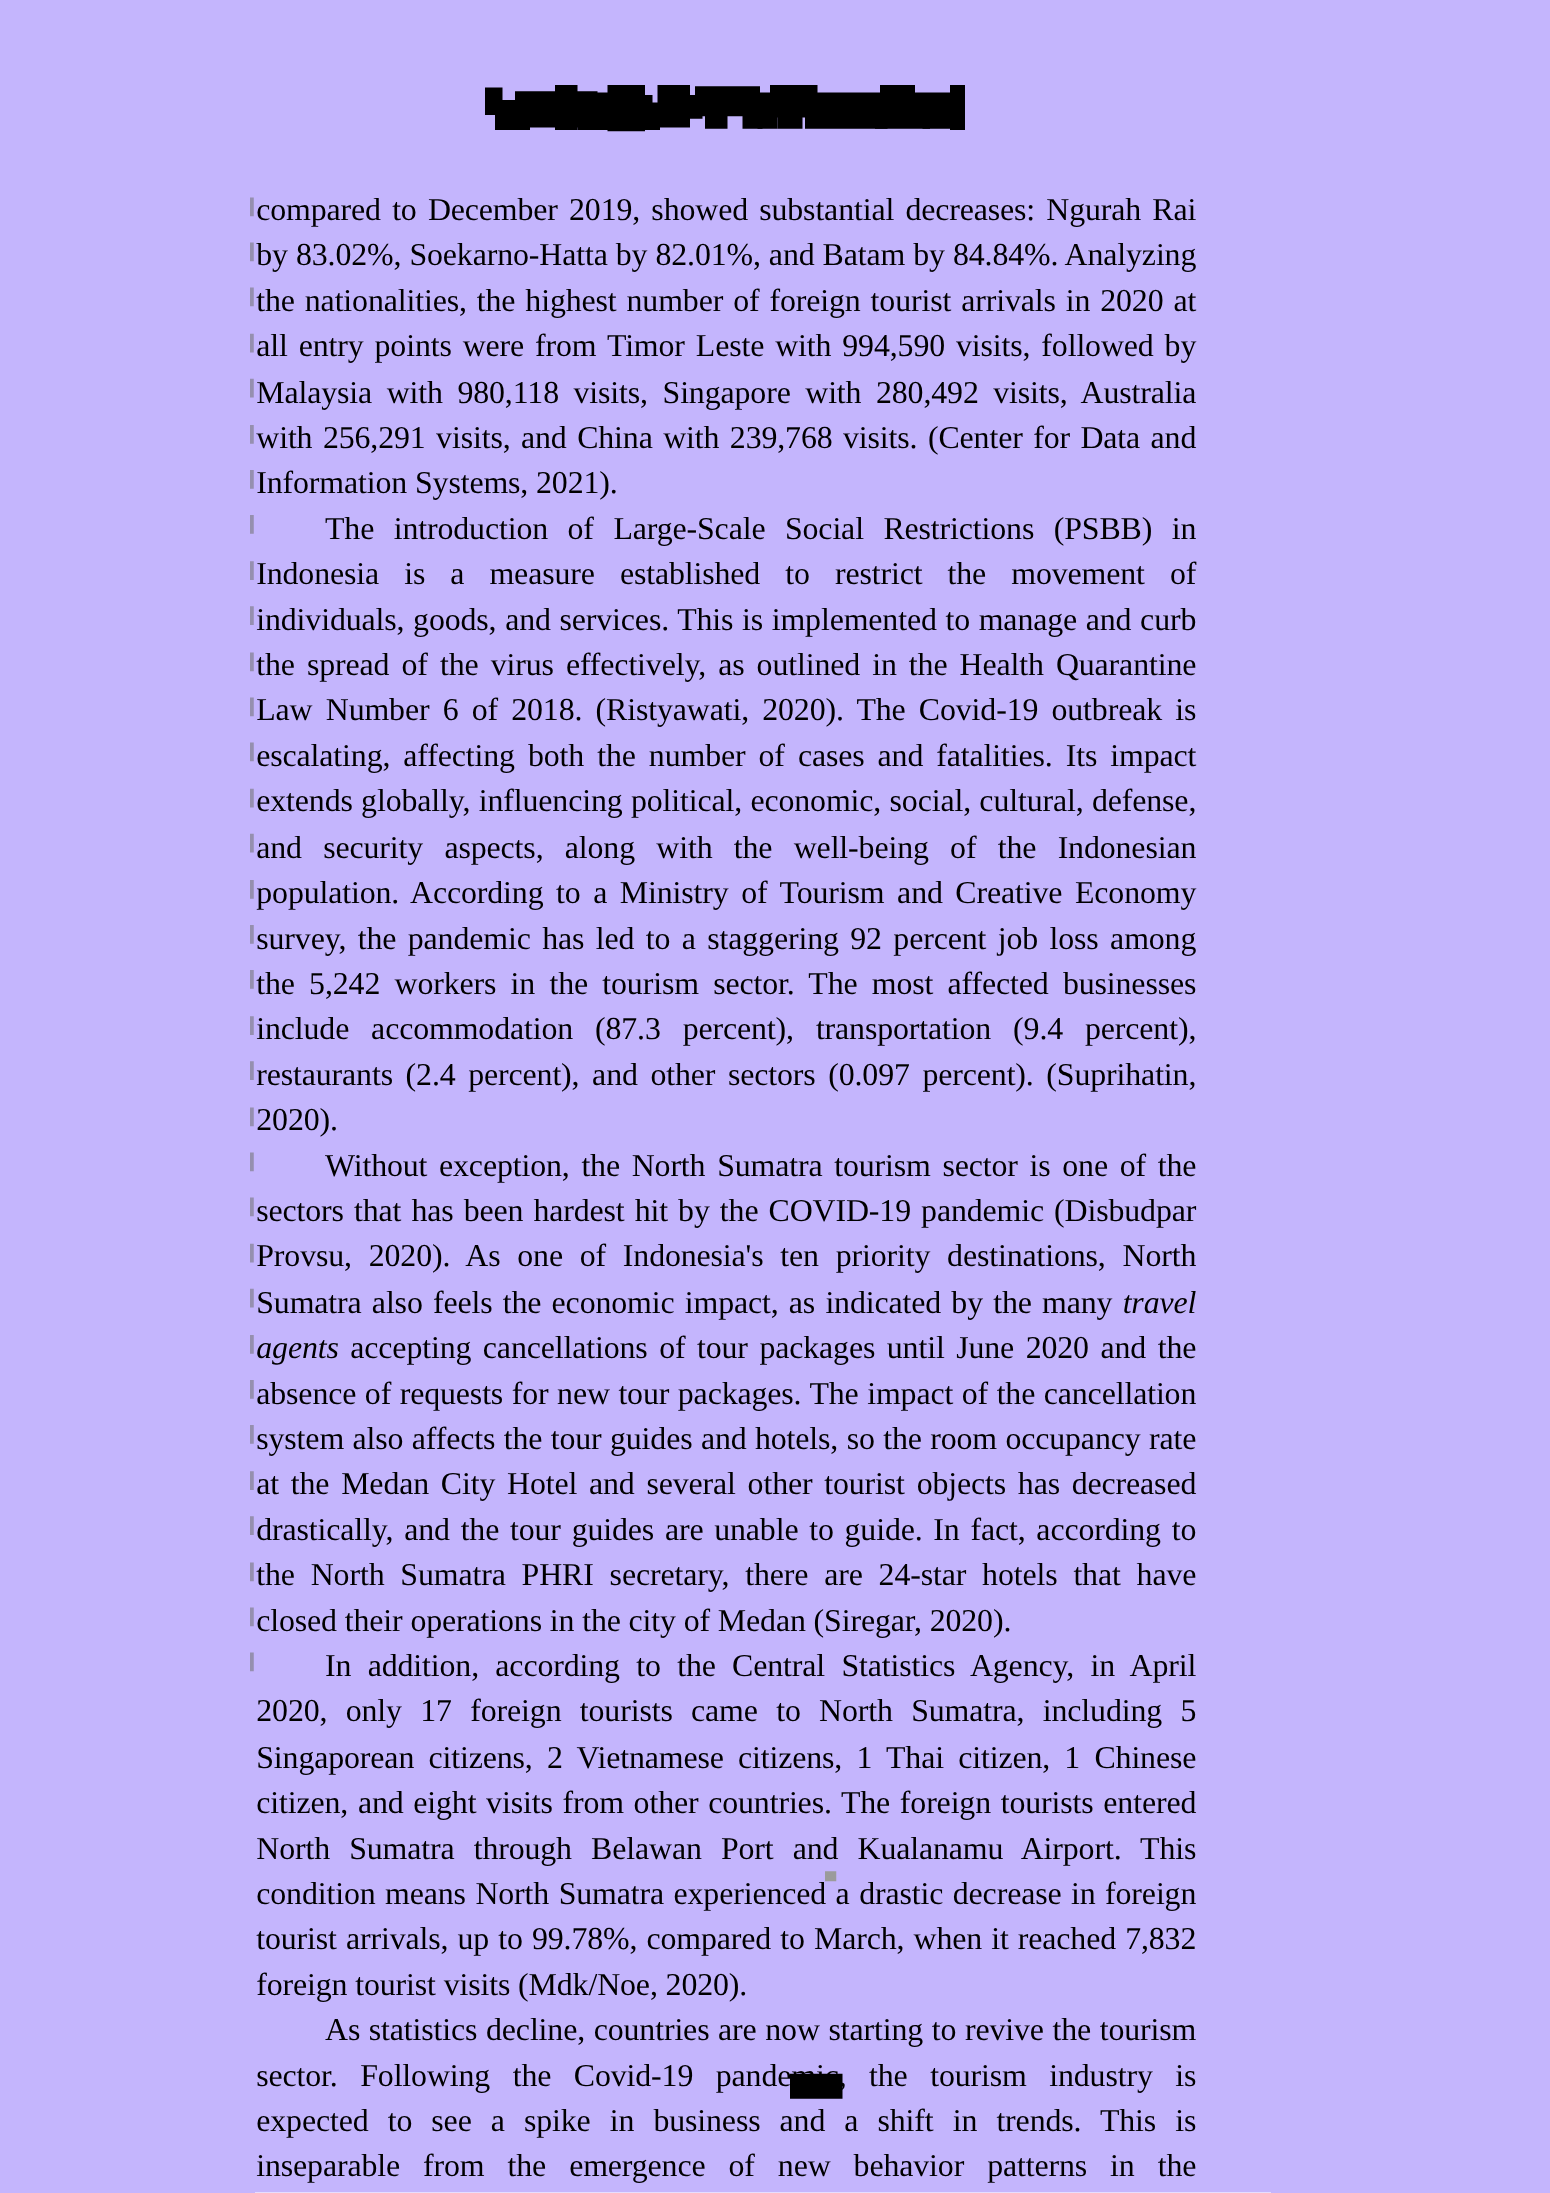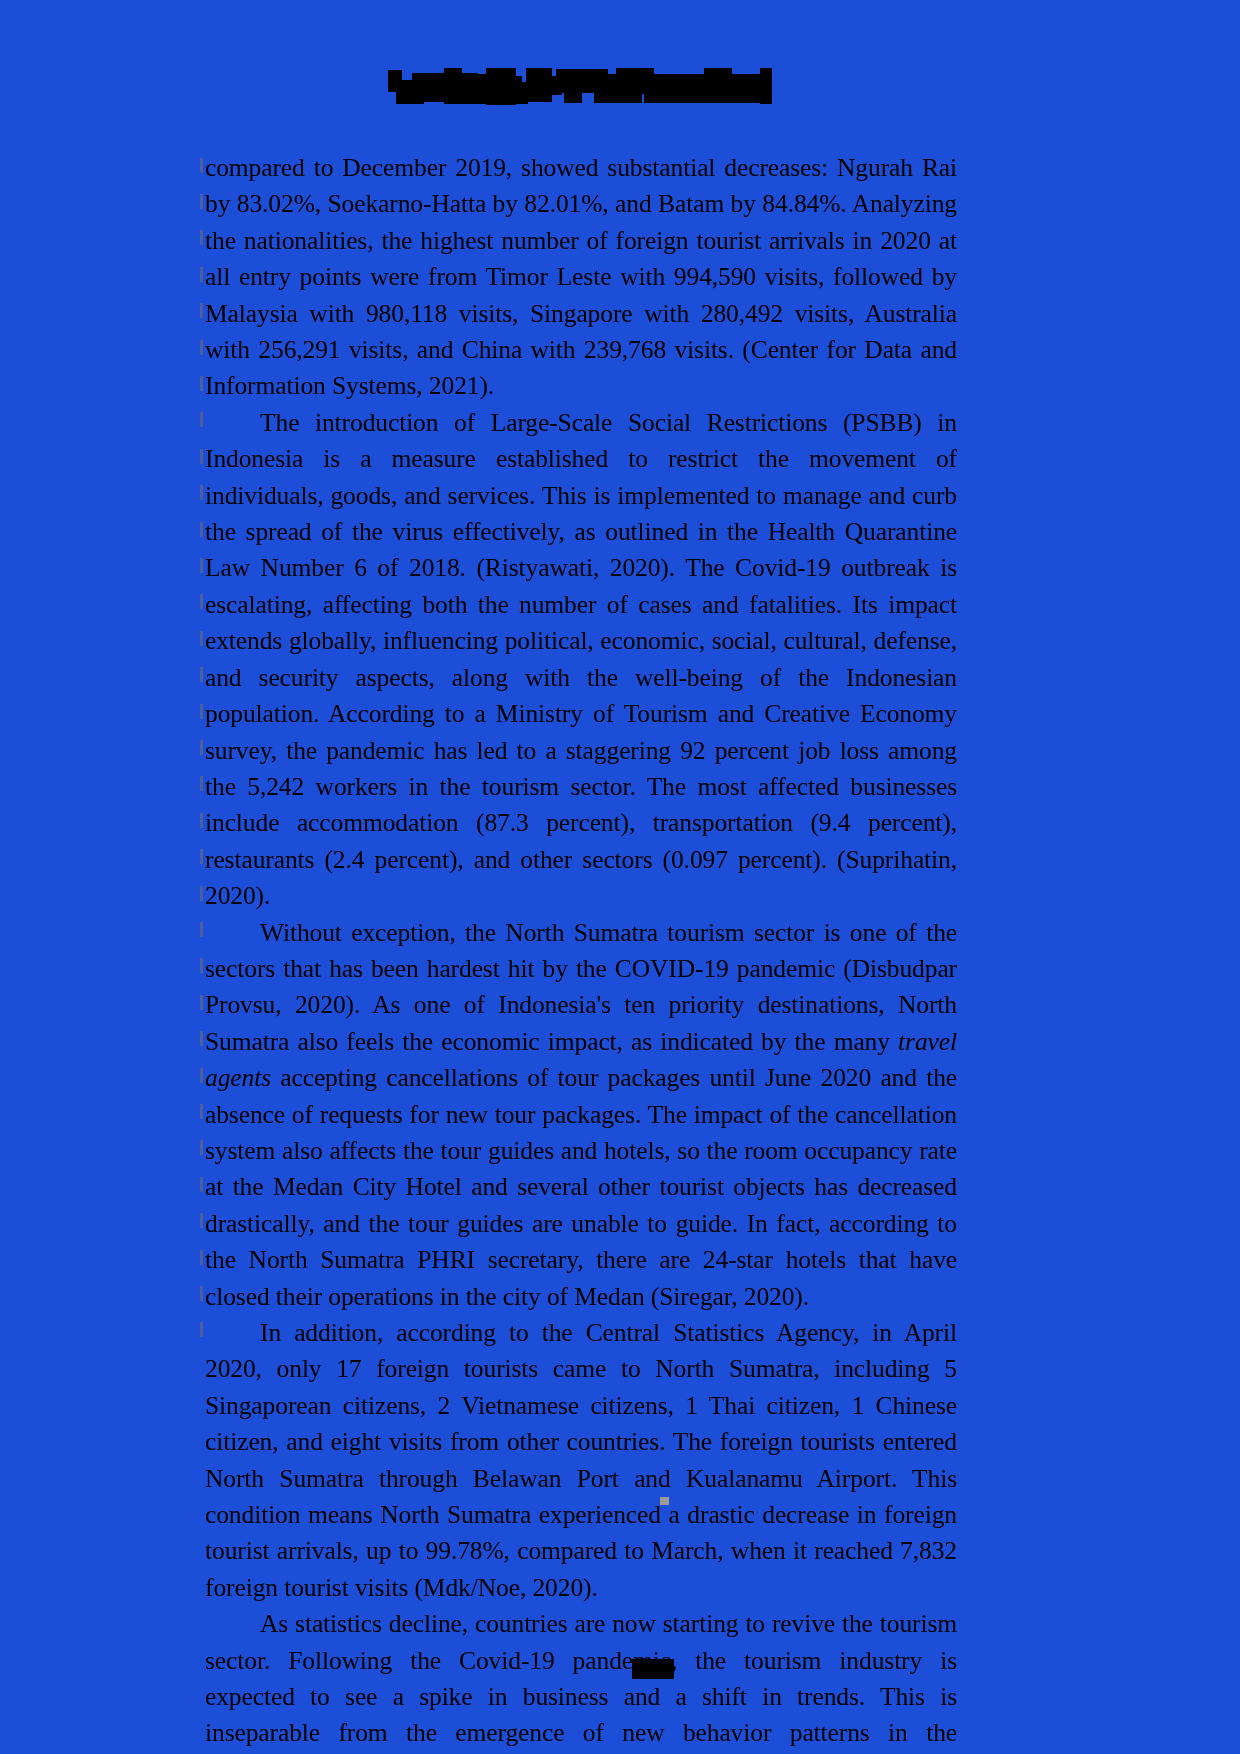--- a/index.html
+++ b/index.html
@@ -8,21 +8,21 @@
     background: #ffffff;
   }
   body {
     font-family: "Liberation Serif", "DejaVu Serif", serif;
     color: #000000;
   }
   .page {
     position: relative;
     width: 1240px;
     height: 1754px;
-    background: #1d4ed8;
+    background: #c4b5fd;
     overflow: hidden;
     box-sizing: border-box;
   }
 
   
   .header-redaction {
     position: absolute;
     left: 388px;
     top: 60px;
     width: 382px;

